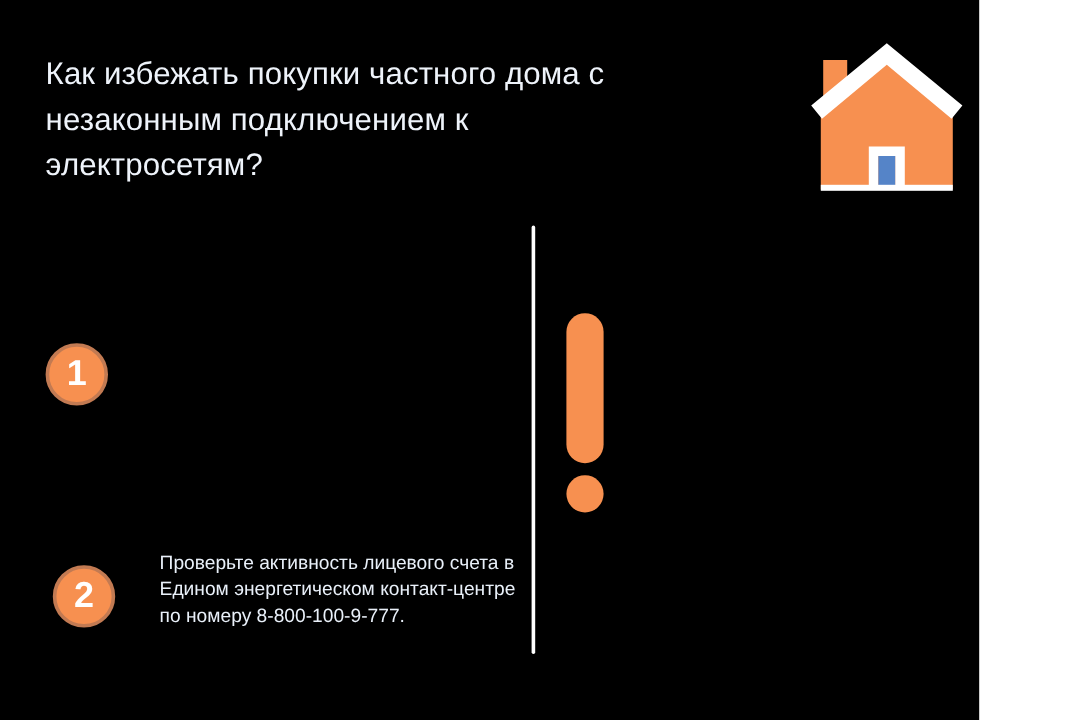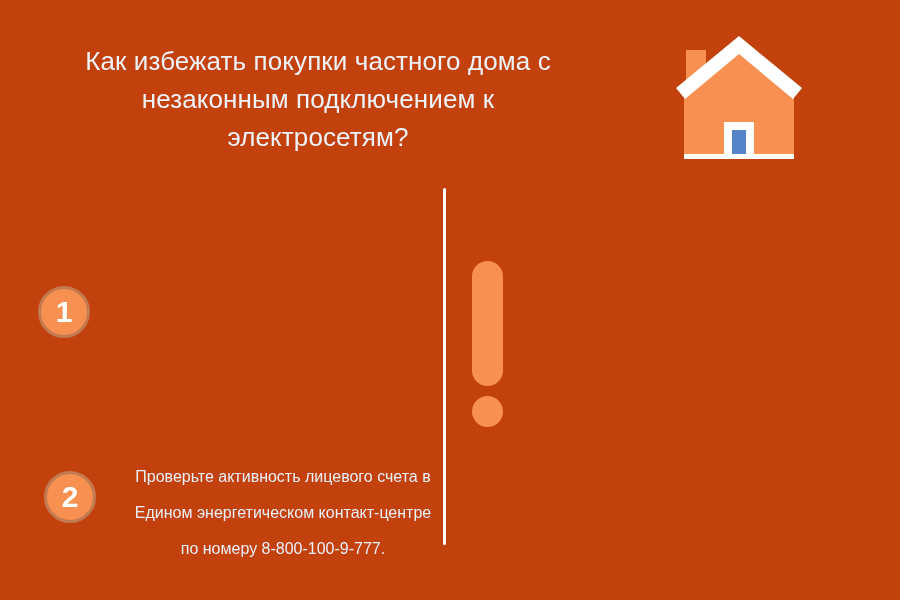--- a/index.html
+++ b/index.html
@@ -7,25 +7,24 @@
     padding: 0;
   }
   body {
     width: 900px;
     height: 600px;
     overflow: hidden;
     font-family: "Liberation Sans", sans-serif;
   }
   #poster {
     position: relative;
-    width: 900px;
+    width: 816px;
     height: 600px;
-    background: #c2410c;
+    background: #000000;
     overflow: hidden;
-    text-align: center;
   }
 
   
   #title {
     position: absolute;
     left: 38px;
     top: 42px;
     width: 560px;
     font-size: 26px;
     line-height: 38px;
@@ -128,21 +127,21 @@
     height: 5px;
     border-radius: 50%;
     background: #e9f0f9;
   }
   #step-two-text {
     position: absolute;
     left: 133px;
     top: 459px;
     width: 300px;
     font-size: 16px;
-    line-height: 36px;
+    line-height: 22px;
     color: #e9f0f9;
   }
 
   
   .right-para {
     position: absolute;
     left: 525px;
     width: 335px;
     font-size: 15.5px;
     line-height: 26px;

